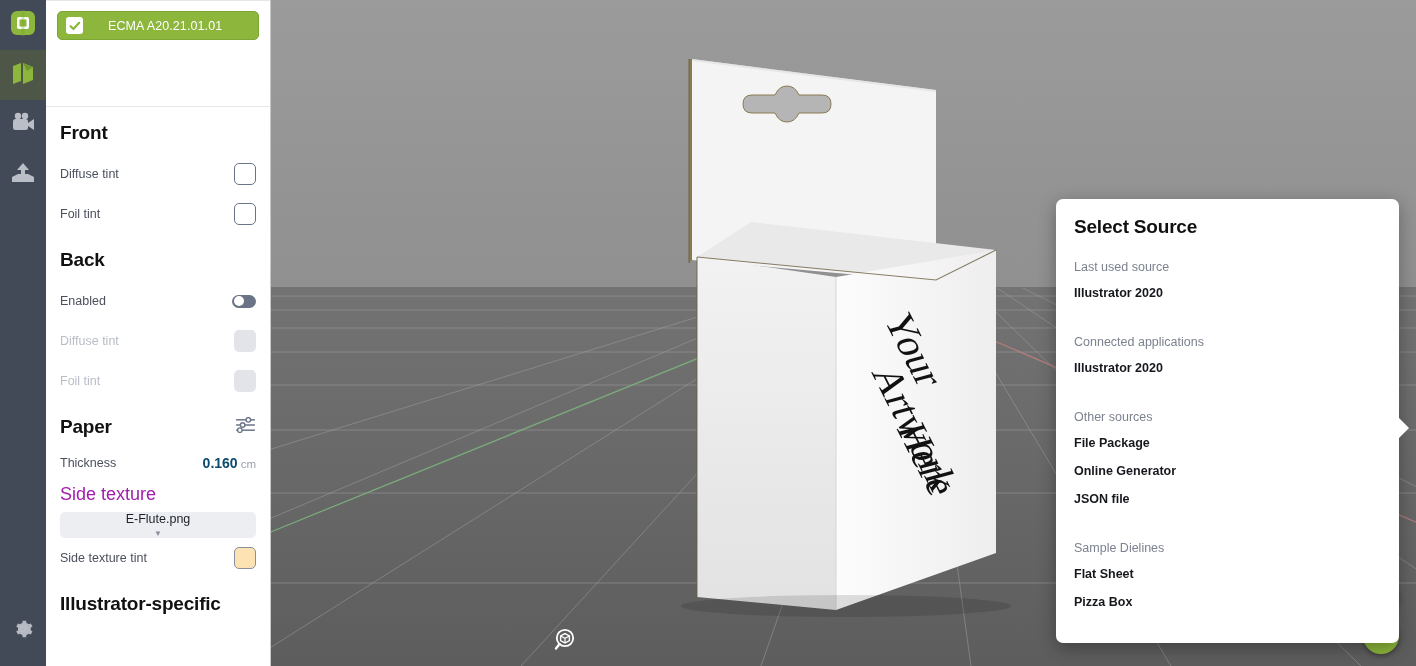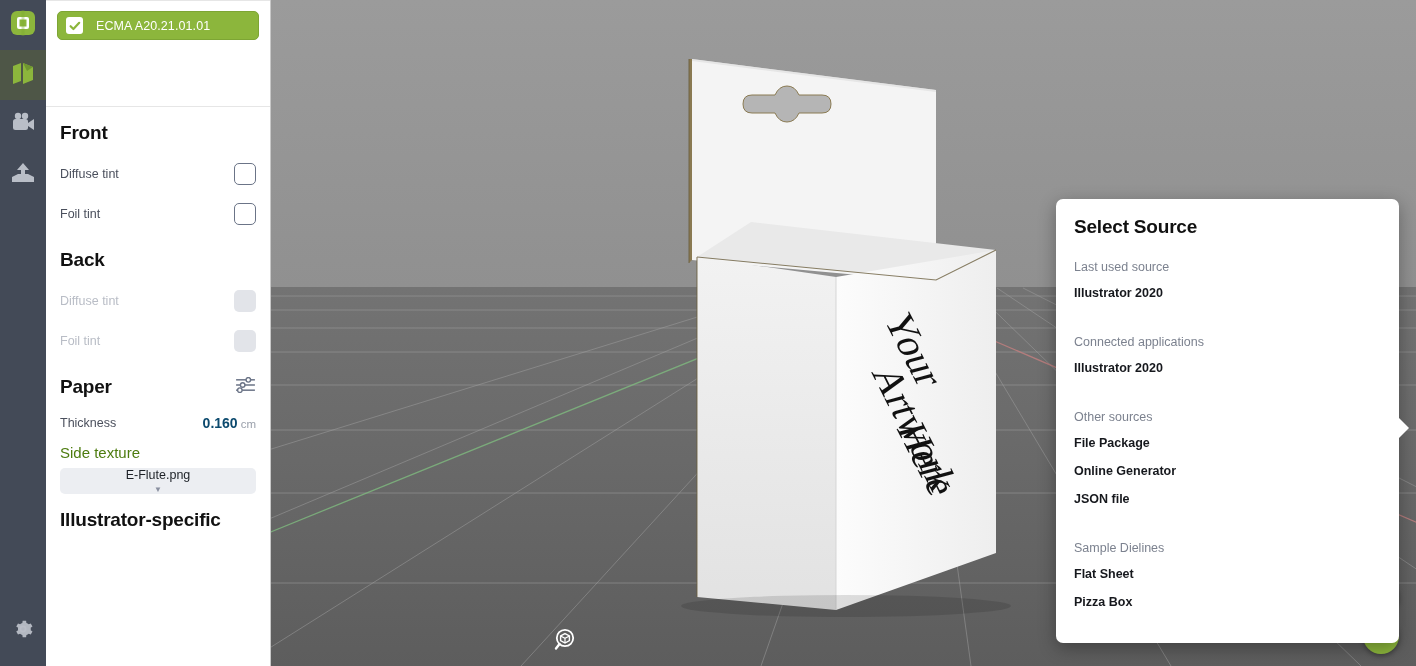--- a/index.html
+++ b/index.html
@@ -29,21 +29,21 @@
     position: relative; z-index: 4; overflow: hidden;
     border-right: 1px solid #c8c8c8;
   }
   .panel-title {
     font-size: 22px; font-weight: bold; color: #111;
     padding: 16px 14px 14px 14px; letter-spacing: -0.2px;
   }
   .panel-sep { height: 1px; background: #e6e6e6; margin: 0; }
   .scene-list { padding: 10px 11px 0 11px; height: 105px; }
   .scene-item {
-    display: flex; align-items: center; gap: 13px;
+    display: flex; align-items: center; gap: 25px;
     background: #8cb63c; border-radius: 5px; padding: 5px 8px;
     border: 1px solid #7da534; cursor: pointer;
   }
   .scene-check {
     width: 17px; height: 17px; background: #fff; border-radius: 3px;
     display: flex; align-items: center; justify-content: center;
     flex: 0 0 17px;
   }
   .scene-label { color: #fff; font-size: 12.5px; letter-spacing: .1px; }
 
@@ -71,21 +71,21 @@
 
   .toggle {
     width: 24px; height: 13px; border-radius: 7px; background: #6b7487;
     position: relative; cursor: pointer;
   }
   .toggle .knob {
     position: absolute; left: 1.5px; top: 1.5px; width: 10px; height: 10px;
     border-radius: 50%; background: #fff;
   }
 
-  .field-label { font-size: 15px; color: #4d7c0f; margin: 6px 0 7px 0; }
+  .field-label { font-size: 18px; color: #a21caf; margin: 6px 0 7px 0; }
   .select {
     height: 26px; background: #eceef2; border-radius: 5px;
     display: flex; align-items: center; justify-content: space-between;
     padding: 0 9px; font-size: 12.5px; color: #1c2026; cursor: pointer; flex-direction: column;
   }
   .select .caret { color: #8a90a0; font-size: 8px; }
 
   
   .viewport {
     position: relative; flex: 1 1 auto; height: 666px; overflow: hidden;
@@ -211,20 +211,26 @@
         <span class="row-label">Diffuse tint</span>
         <span class="swatch"></span>
       </div>
       <div class="row">
         <span class="row-label">Foil tint</span>
         <span class="swatch"></span>
       </div>
 
       <div class="sec-head">Back</div>
 
+      <div class="row">
+        <span class="row-label">Enabled</span>
+        <span class="toggle">
+            <span class="knob"></span>
+          </span>
+      </div>
       <div class="row">
         <span class="row-label dim">Diffuse tint</span>
         <span class="swatch disabled"></span>
       </div>
       <div class="row">
         <span class="row-label dim">Foil tint</span>
         <span class="swatch disabled"></span>
       </div>
 
       <div class="sec-head">
@@ -247,20 +253,24 @@
           <span class="row-value">0.160</span><span class="row-unit">cm</span>
         </span>
       </div>
 
       <div class="field-label">Side texture</div>
       <div class="select">
         <span>E-Flute.png</span>
         <span class="caret">▼</span>
       </div>
 
+      <div class="row">
+        <span class="row-label">Side texture tint</span>
+        <span class="swatch tan"></span>
+      </div>
 
       <div class="sec-head">Illustrator-specific</div>
     </div>
   </div>
 
   <div class="viewport">
     <svg class="vp-svg" viewBox="0 0 1145 666" preserveAspectRatio="none">
       <defs>
         <linearGradient id="skyg" x1="0" y1="0" x2="0" y2="1">
           <stop offset="0%" stop-color="#9b9b9b"></stop>

